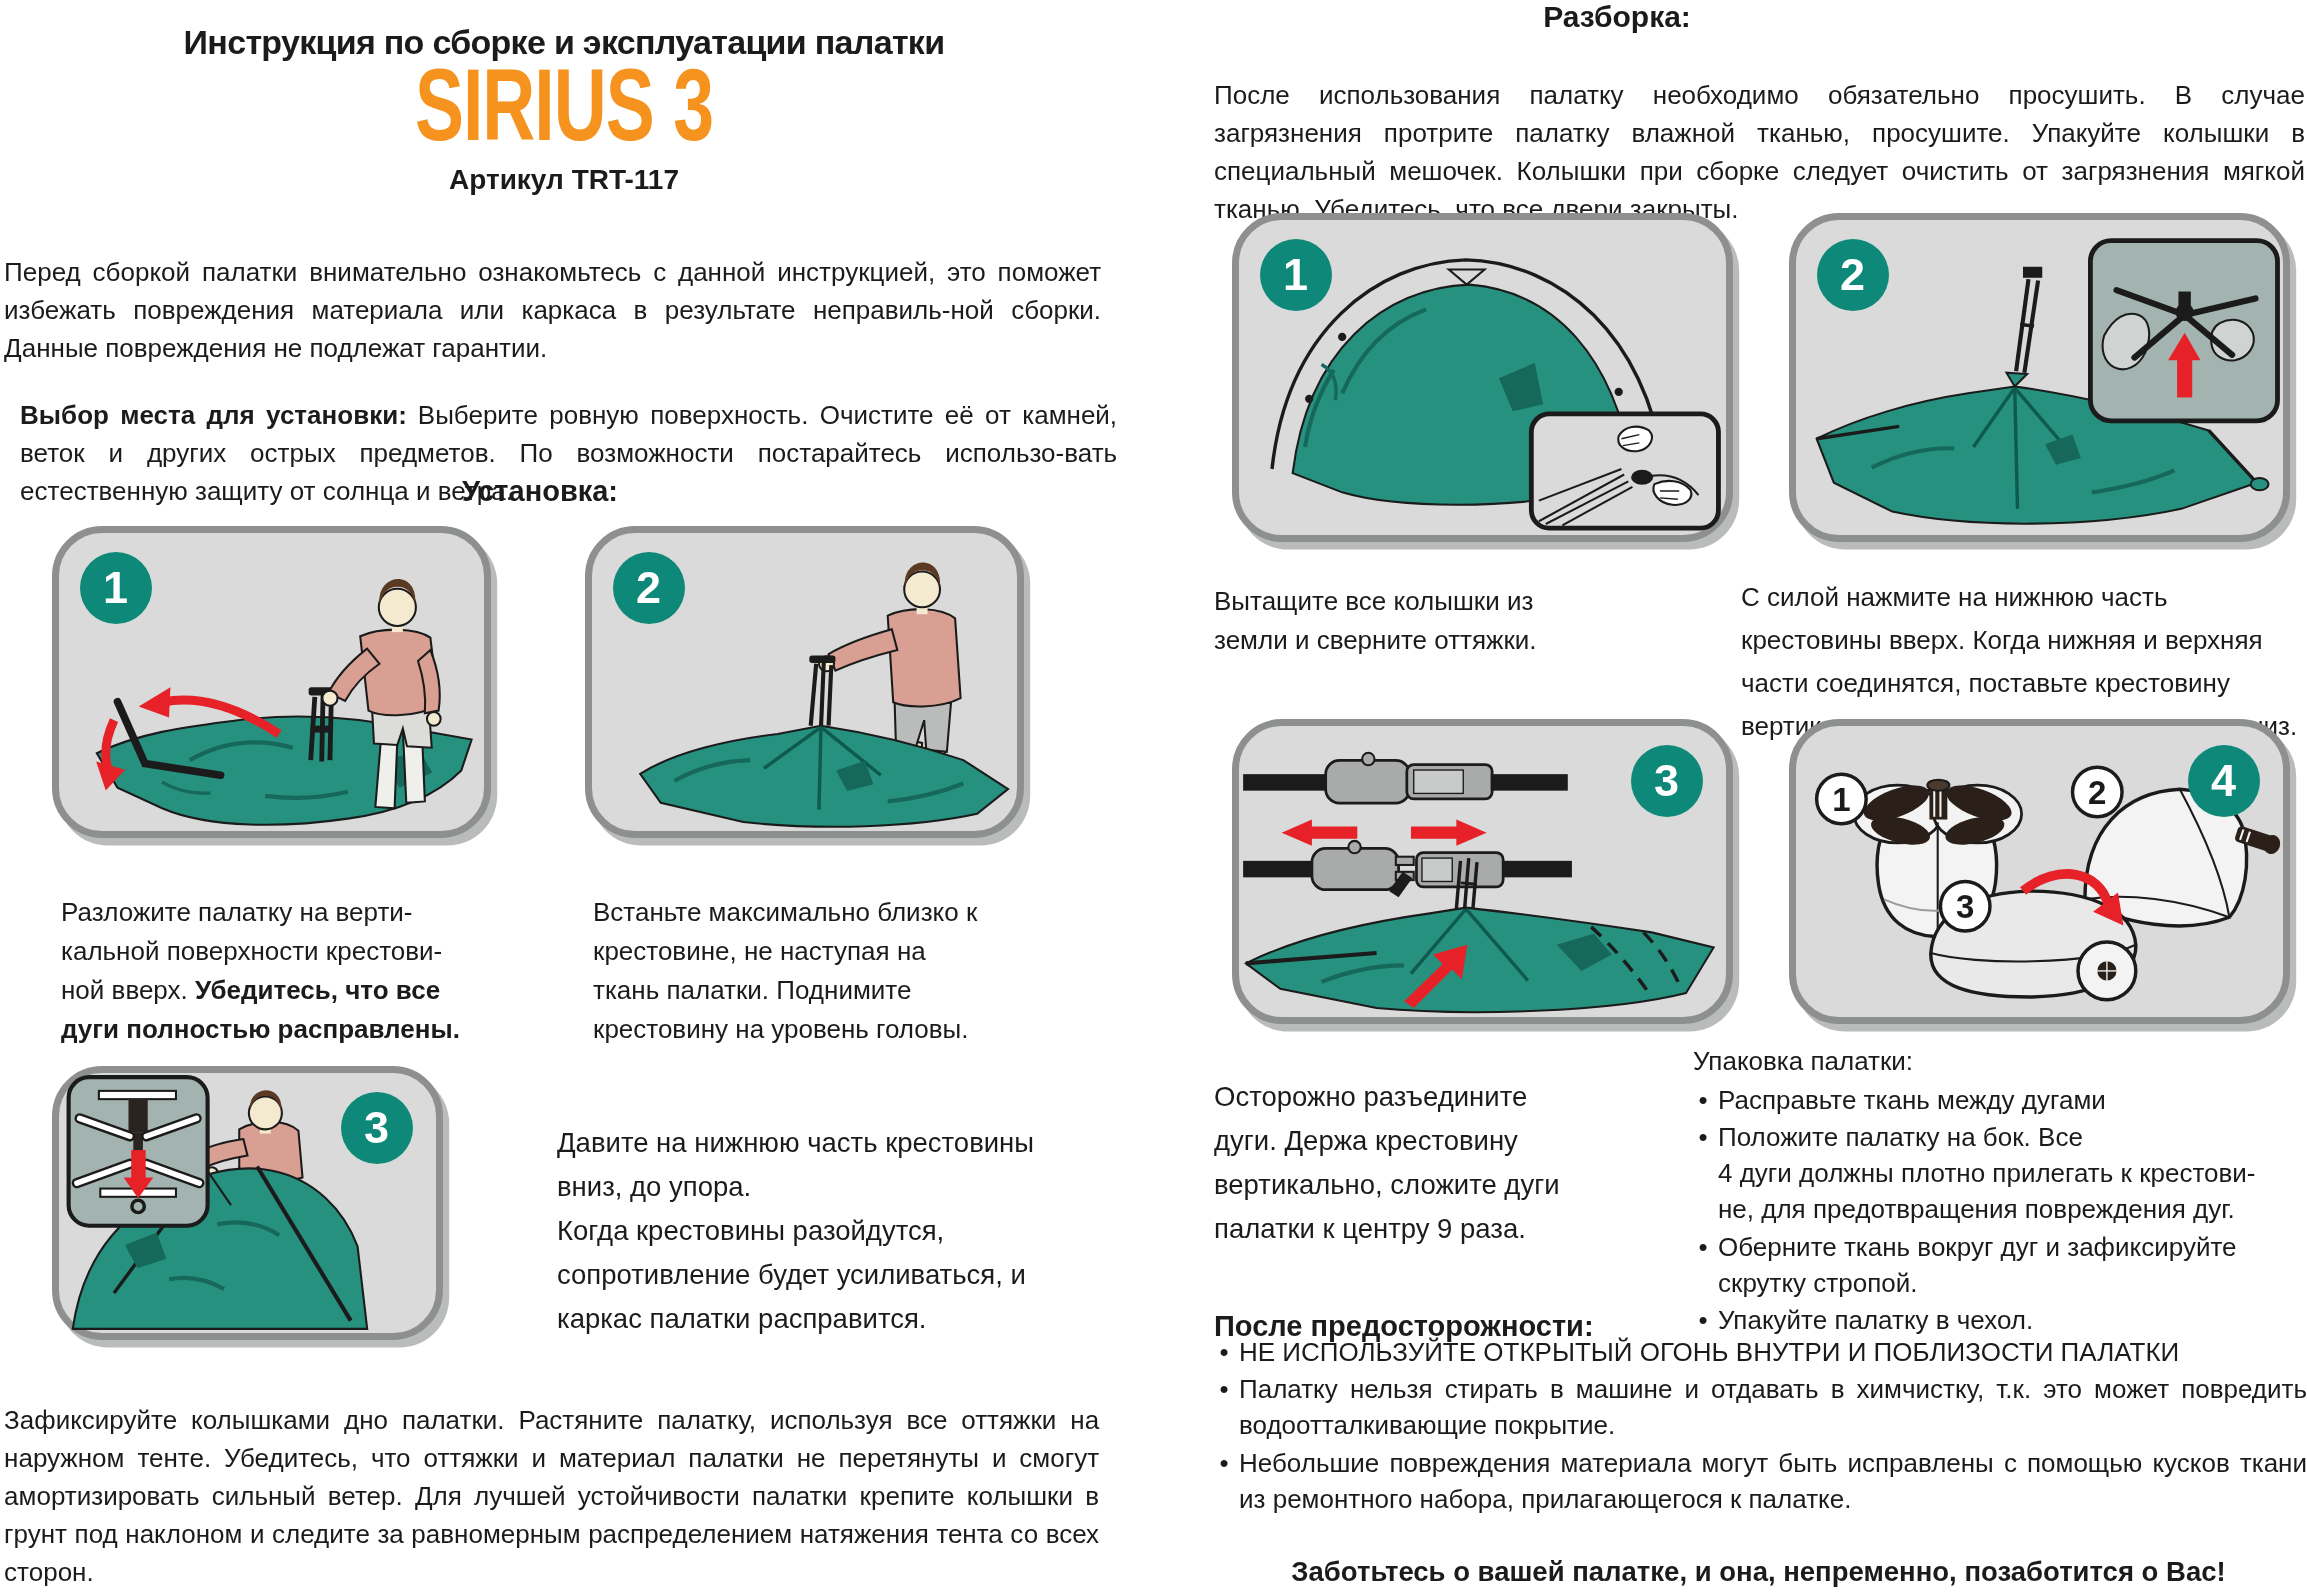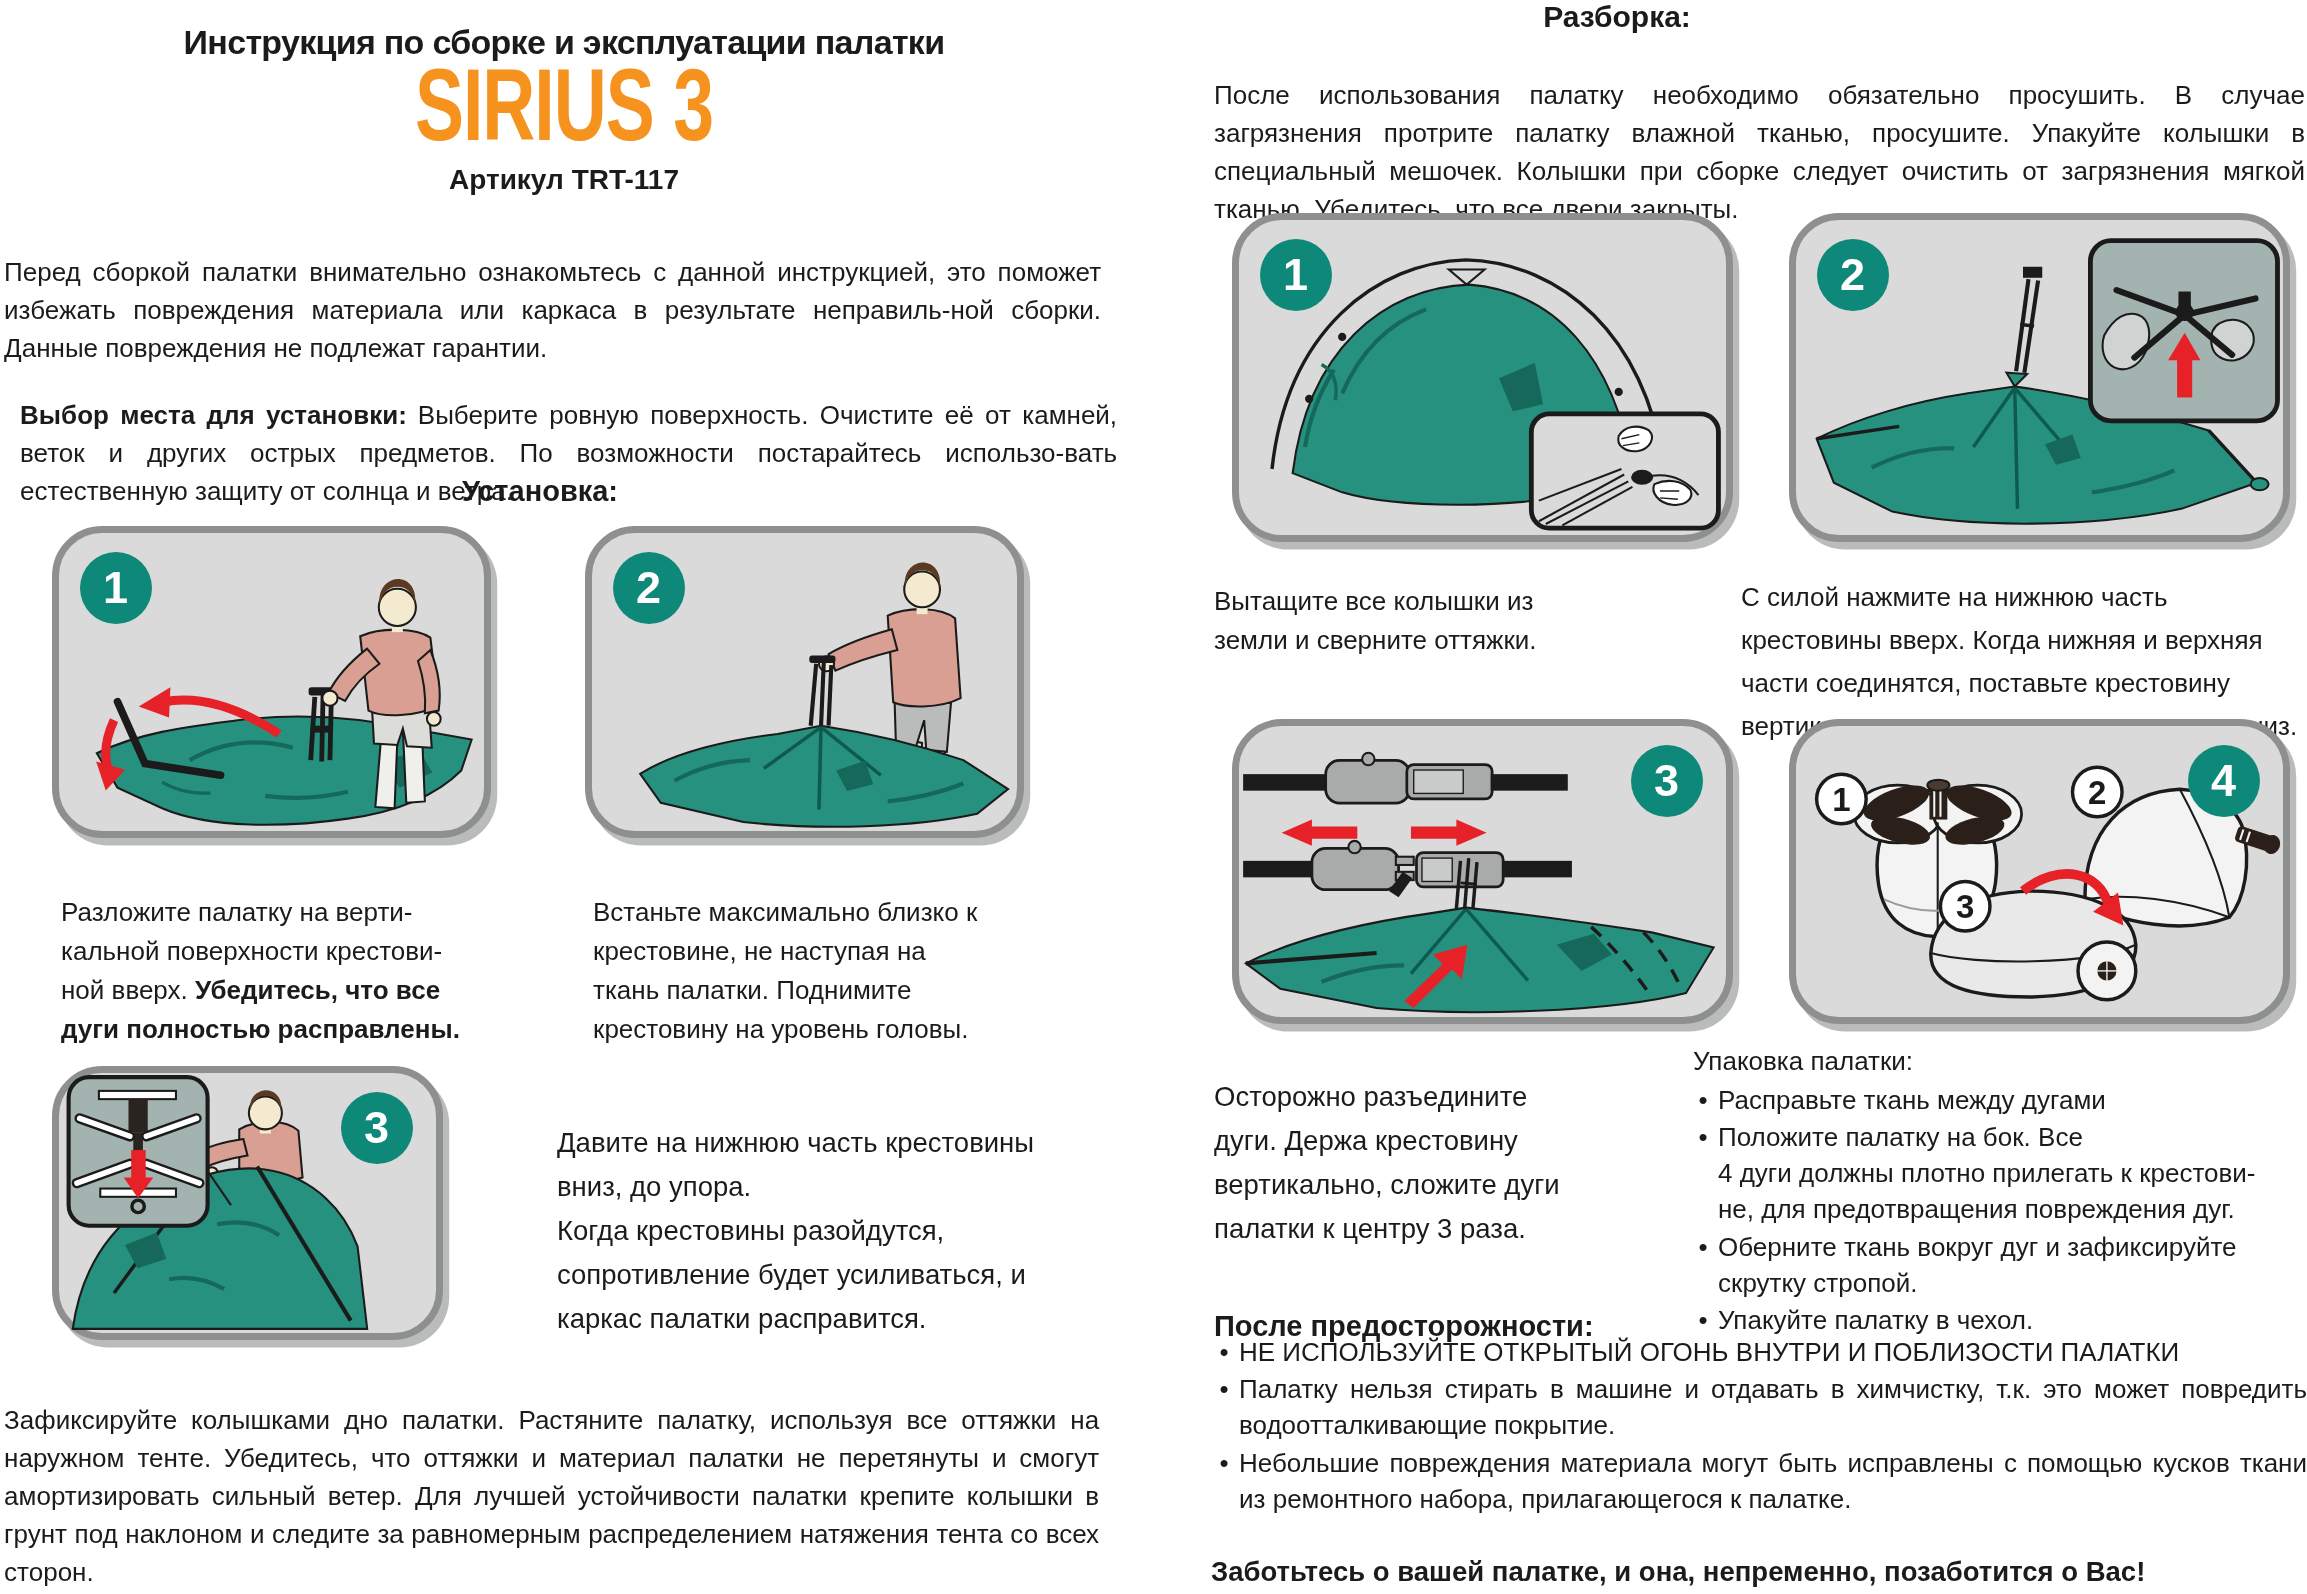--- a/index.html
+++ b/index.html
@@ -30,21 +30,21 @@
   .cap-b3{left:1214px;top:1047px;width:502px;font-size:27.5px;line-height:44px;}
   .packing{left:1693px;top:1043px;width:623px;font-size:26px;line-height:36px;}
   .packing-heading{margin:0 0 2.8px 0;font-weight:normal;font-size:26px;}
   ul.plain{list-style:none;margin:0;padding:0;}
   ul.plain li{position:relative;padding-left:25px;margin:0 0 1.4px 0;}
   ul.plain li::before{content:"\2022";position:absolute;left:5.5px;top:0;}
   .cautions-heading{left:1214px;top:1310px;font-size:29px;font-weight:bold;}
   .cautions{left:1214px;top:1334px;width:1093px;font-size:26px;line-height:36px;}
   .cautions li{margin-bottom:11px;text-align:justify;padding-left:30px;}
   .cautions li::before{left:4.1px;}
-  .doc-footer{left:1211px;top:1556px;width:1095px;text-align:left;font-size:27.5px;font-weight:bold;}
+  .doc-footer{left:1211px;top:1556px;width:1095px;text-align:center;font-size:27.5px;font-weight:bold;}
   
   .panel{position:absolute;background:#d9dad9;border:7.6px solid #8e908f;border-radius:50px;
          box-shadow:6.2px 7.6px 0 rgba(130,132,131,0.55);}
   .panel svg{display:block;width:100%;height:100%;}
   .fig-a1{left:52px;top:526px;width:425px;height:298px;}
   .fig-a2{left:585px;top:526px;width:425px;height:298px;}
   .fig-a3{left:52px;top:1066px;width:377px;height:260px;}
   .fig-b1{left:1232px;top:213px;width:487px;height:315px;}
   .fig-b2{left:1789px;top:213px;width:487px;height:315px;}
   .fig-b3{left:1232px;top:719px;width:487px;height:291px;}
@@ -398,21 +398,21 @@
         <text class="subnum" x="438" y="113">2</text>
         <circle cx="246" cy="262" r="36" fill="#ffffff" stroke="#1b1b1b" stroke-width="5"></circle>
         <text class="subnum" x="246" y="279">3</text>
       </g>
     </svg>
   </div>
 
   <p class="abs pre cap-b3">Осторожно разъедините
 дуги. Держа крестовину
 вертикально, сложите дуги
-палатки к центру 3 раза.</p>
+палатки к центру 9 раза.</p>
 
   <div class="abs packing">
     <p class="packing-heading">Упаковка палатки:</p>
     <ul class="plain">
       <li class="pre">Расправьте ткань между дугами</li>
       <li class="pre">Положите палатку на бок. Все
 4 дуги должны плотно прилегать к крестови-
 не, для предотвращения повреждения дуг.</li>
       <li class="pre">Оберните ткань вокруг дуг и зафиксируйте
 скрутку стропой.</li>

